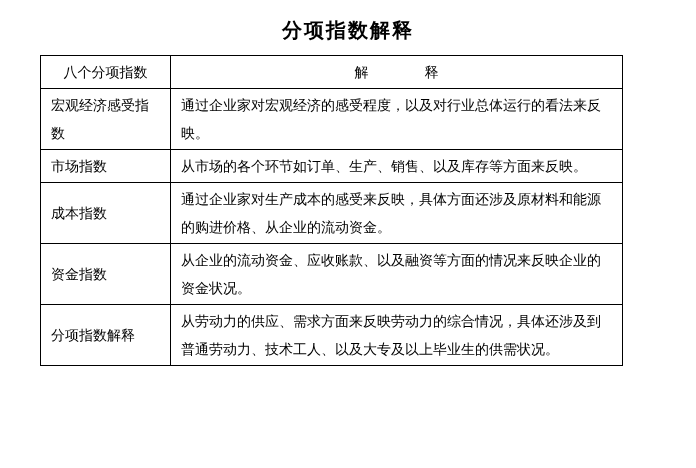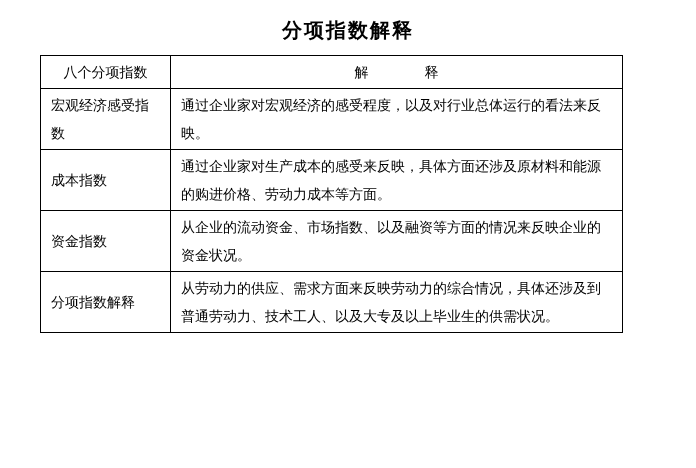--- a/index.html
+++ b/index.html
@@ -84,26 +84,30 @@
         <th>八个分项指数</th>
         <th>解　　　　释</th>
       </tr>
     </thead>
     <tbody>
       <tr>
         <td class="cell-name">宏观经济感受指数</td>
         <td class="cell-explanation">通过企业家对宏观经济的感受程度，以及对行业总体运行的看法来反映。</td>
       </tr>
       <tr>
+        <td class="cell-name">市场指数</td>
+        <td class="cell-explanation">从市场的各个环节如订单、生产、销售、以及库存等方面来反映。</td>
+      </tr>
+      <tr>
         <td class="cell-name">成本指数</td>
-        <td class="cell-explanation">通过企业家对生产成本的感受来反映，具体方面还涉及原材料和能源的购进价格、劳动力成本等方面。</td>
+        <td class="cell-explanation">通过企业家对生产成本的感受来反映，具体方面还涉及原材料和能源的购进价格、从企业的流动资金。</td>
       </tr>
       <tr>
         <td class="cell-name">资金指数</td>
-        <td class="cell-explanation">从企业的流动资金、市场指数、以及融资等方面的情况来反映企业的资金状况。</td>
+        <td class="cell-explanation">从企业的流动资金、应收账款、以及融资等方面的情况来反映企业的资金状况。</td>
       </tr>
       <tr>
         <td class="cell-name">分项指数解释</td>
         <td class="cell-explanation">从劳动力的供应、需求方面来反映劳动力的综合情况，具体还涉及到普通劳动力、技术工人、以及大专及以上毕业生的供需状况。</td>
       </tr>
     </tbody>
   </table>
 
 </div>
 

